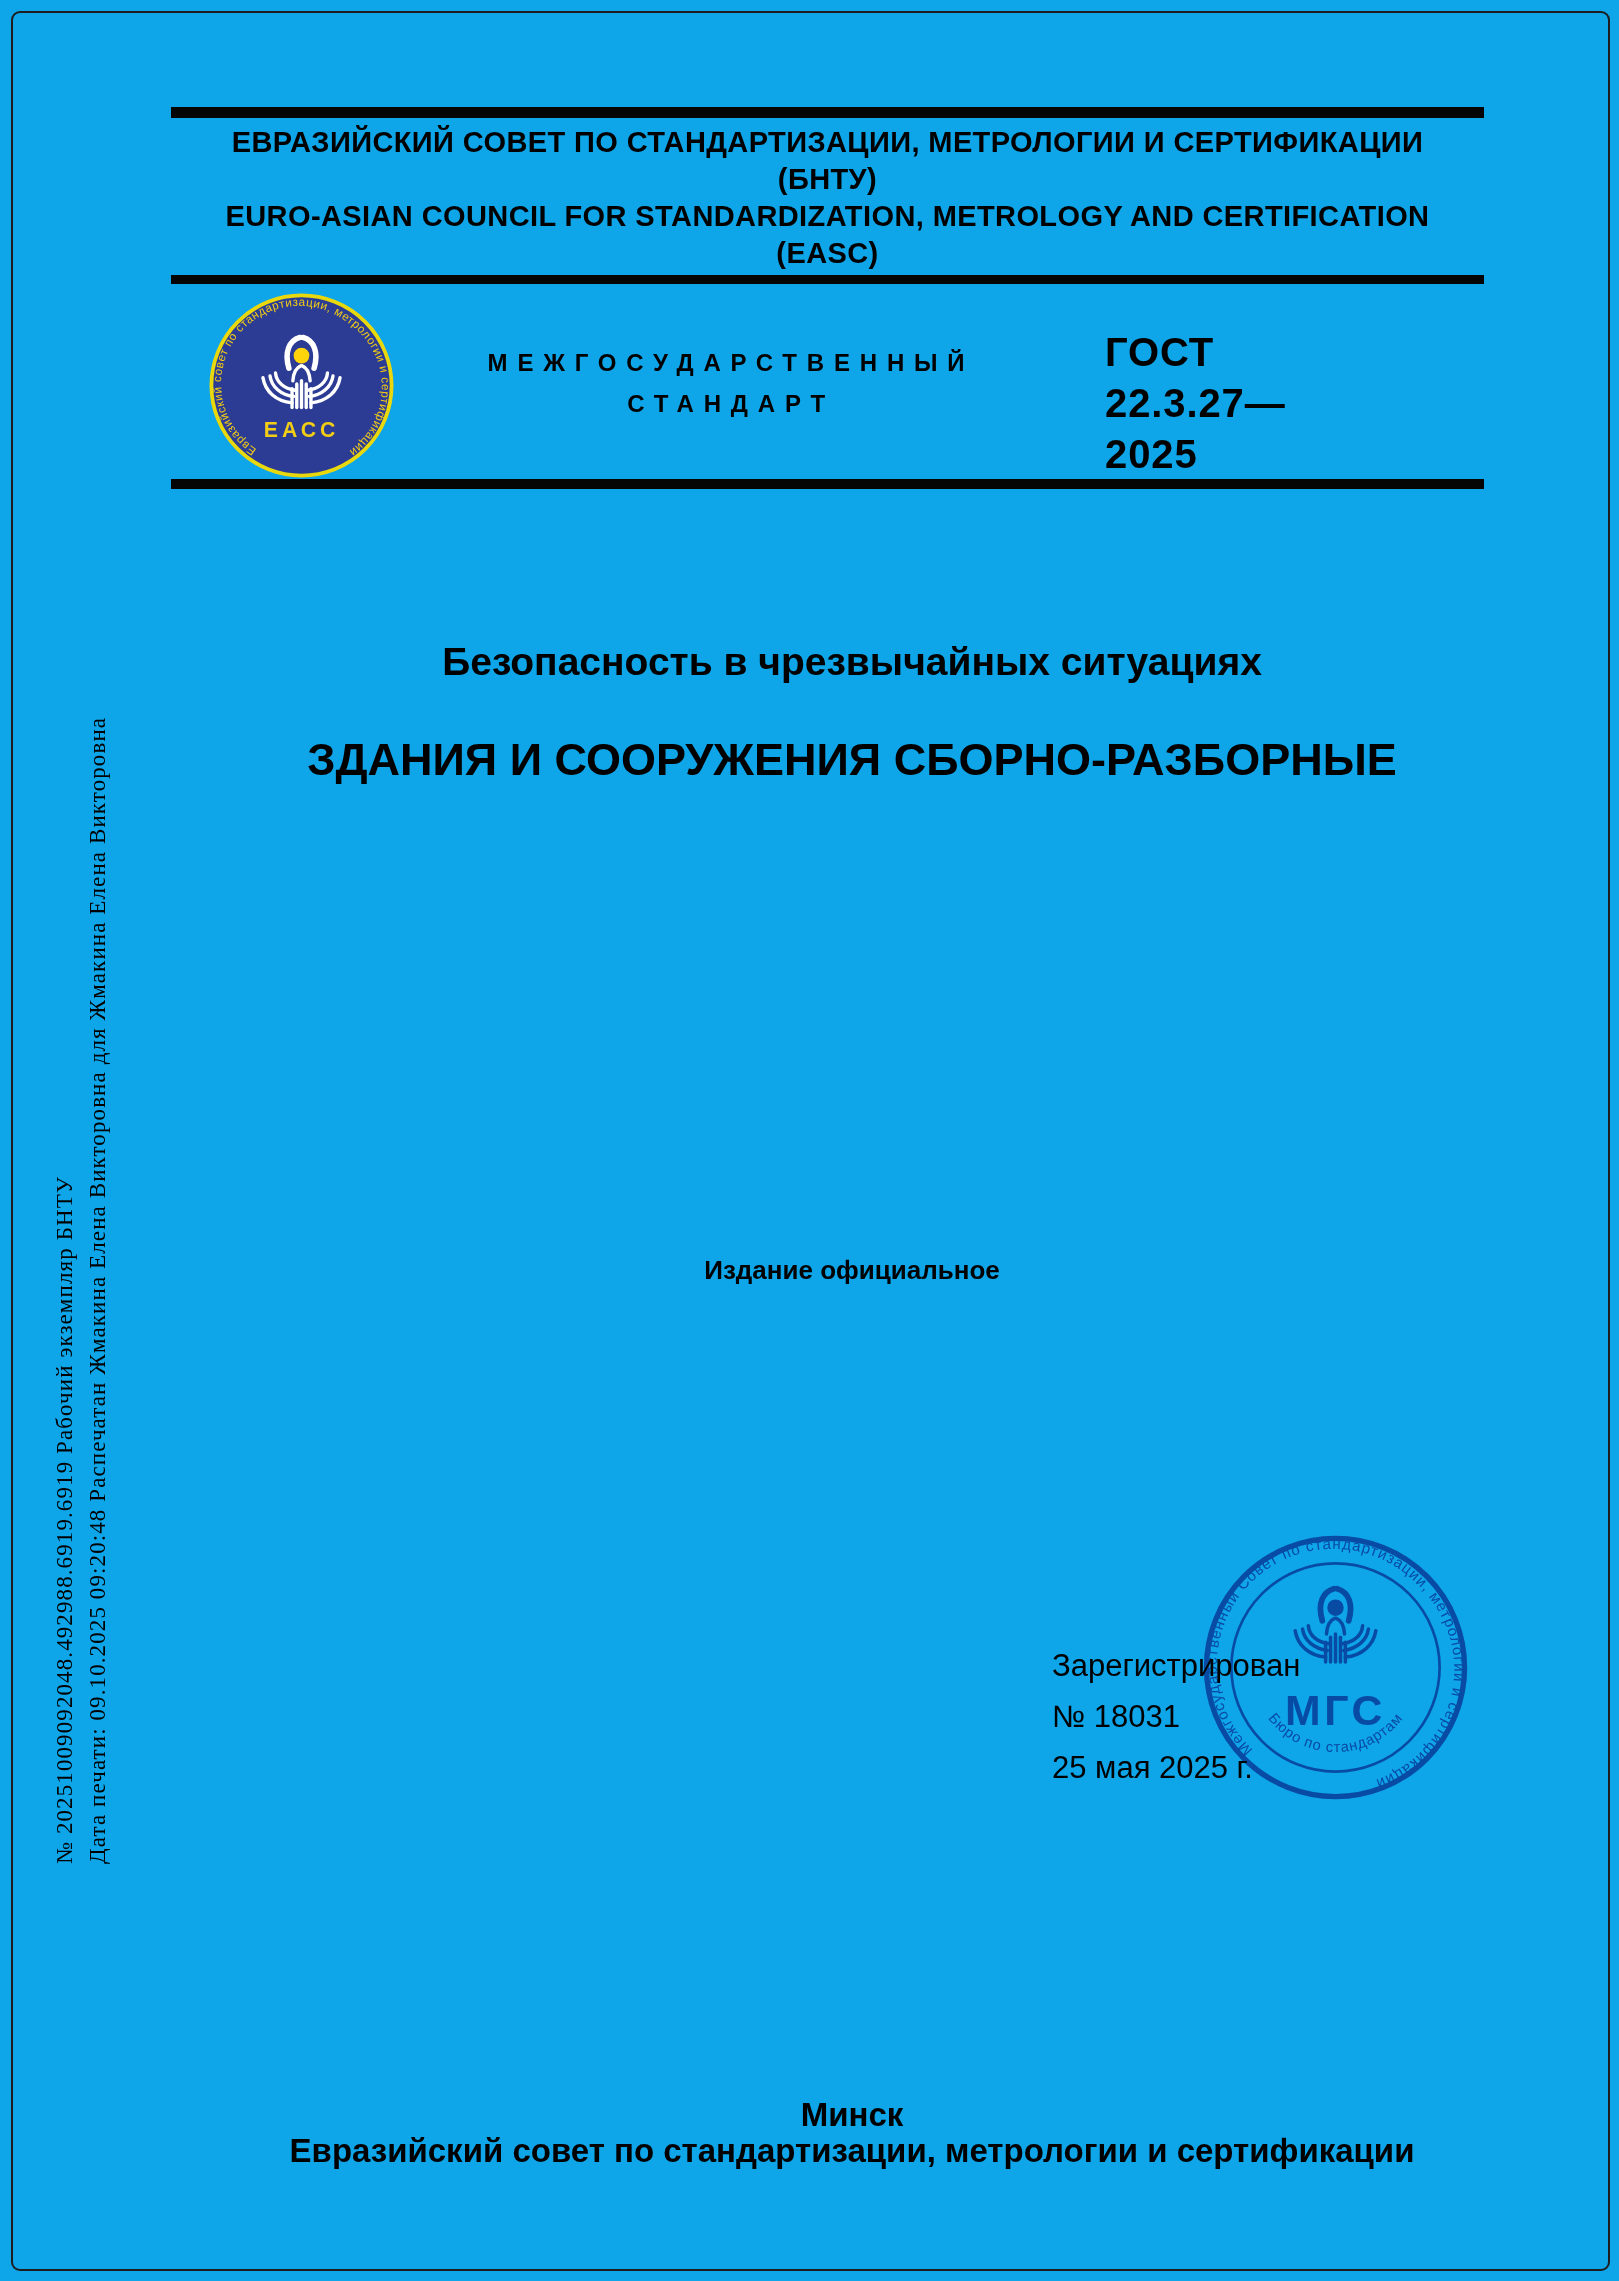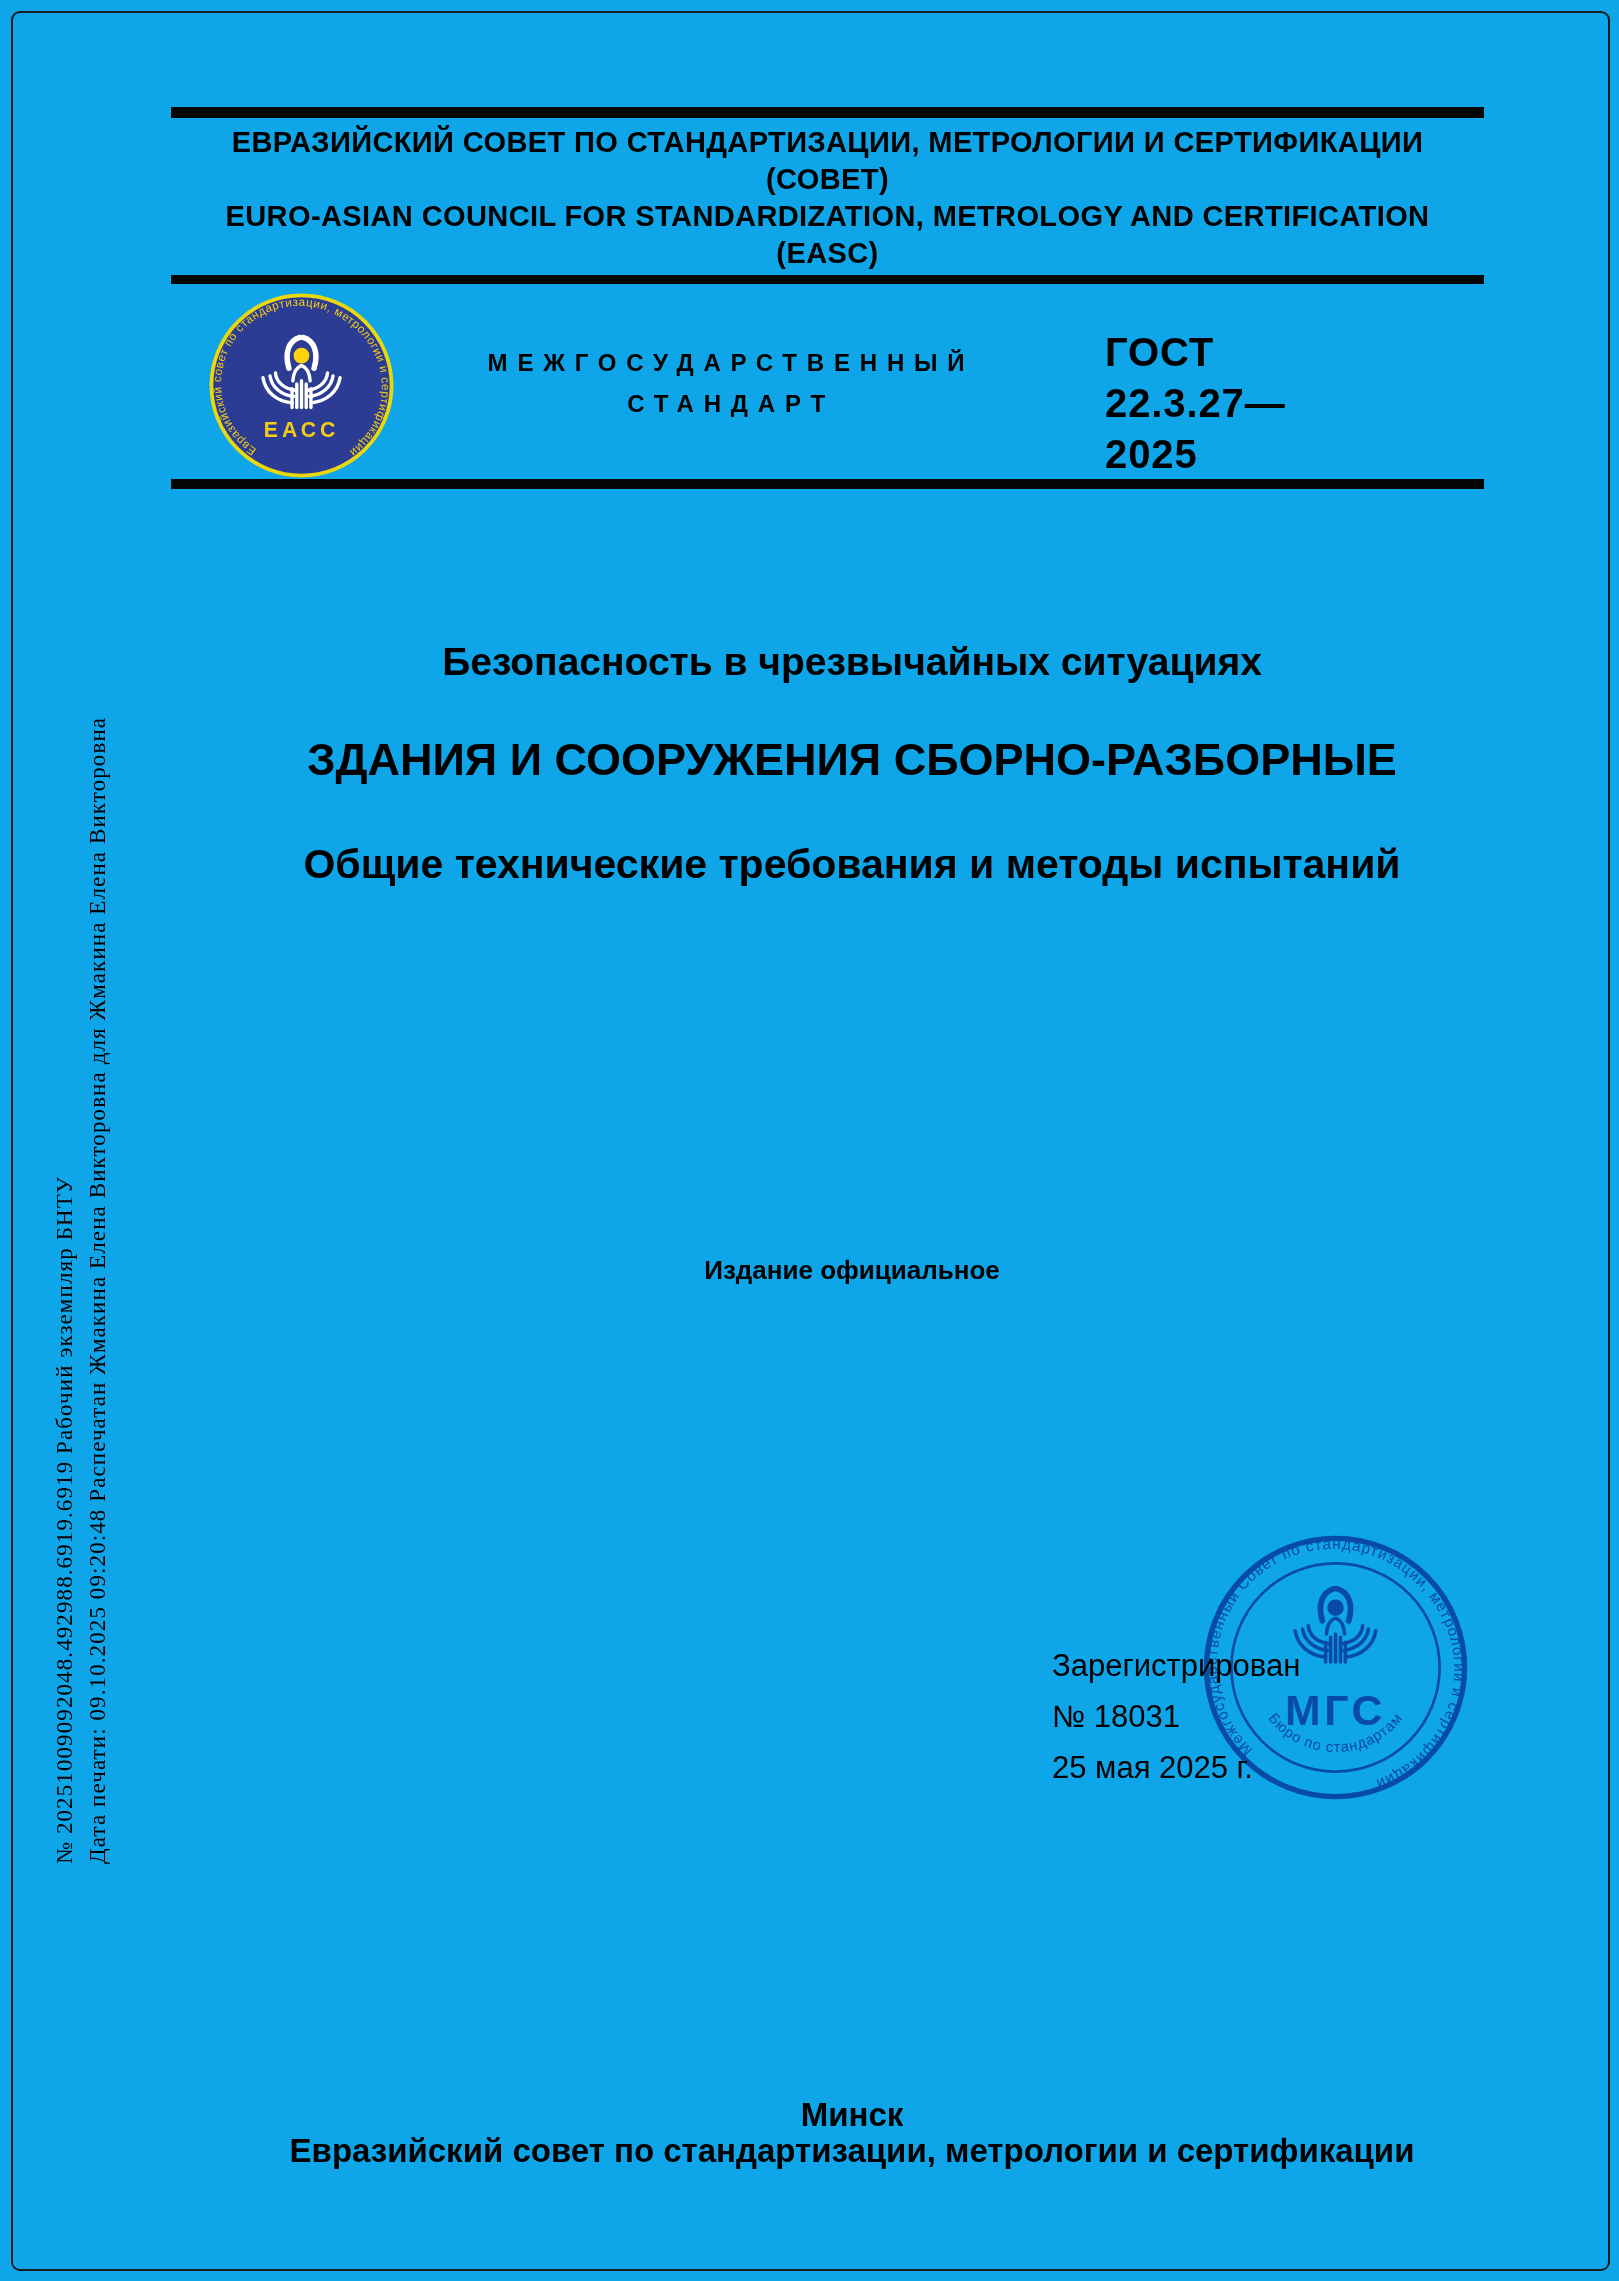--- a/index.html
+++ b/index.html
@@ -43,21 +43,21 @@
 </head>
 <body>
 
 <div class="page">
   <div class="page-border"></div>
 
   <div class="bar bar1"></div>
 
   <div class="header-block">
     <div>ЕВРАЗИЙСКИЙ СОВЕТ ПО СТАНДАРТИЗАЦИИ, МЕТРОЛОГИИ И СЕРТИФИКАЦИИ</div>
-    <div>(СОВЕТ)</div>
+    <div>(БНТУ)</div>
     <div>EURO-ASIAN COUNCIL FOR STANDARDIZATION, METROLOGY AND CERTIFICATION</div>
     <div>(EASC)</div>
   </div>
 
   <div class="bar bar2"></div>
 
   <svg class="logo-svg" viewBox="0 0 120 120">
     <defs>
       <g id="cis-emblem" class="emb-hands">
         <circle class="emb-sun" cx="60" cy="30" r="10"></circle>
@@ -95,21 +95,20 @@
   <div class="gost-block">
     <div>ГОСТ</div>
     <div>22.3.27—</div>
     <div>2025</div>
   </div>
 
   <div class="bar bar3"></div>
 
   <div class="titles t1">Безопасность в чрезвычайных ситуациях</div>
   <div class="titles t2">ЗДАНИЯ И СООРУЖЕНИЯ СБОРНО-РАЗБОРНЫЕ</div>
-  <div class="titles t3">Общие технические требования и методы испытаний</div>
 
   <div class="titles edition">Издание официальное</div>
 
   <div class="reg-block">
     <div>Зарегистрирован</div>
     <div>№ 18031</div>
     <div>25 мая 2025 г.</div>
   </div>
 
   <svg class="stamp-svg" viewBox="0 0 300 300">

